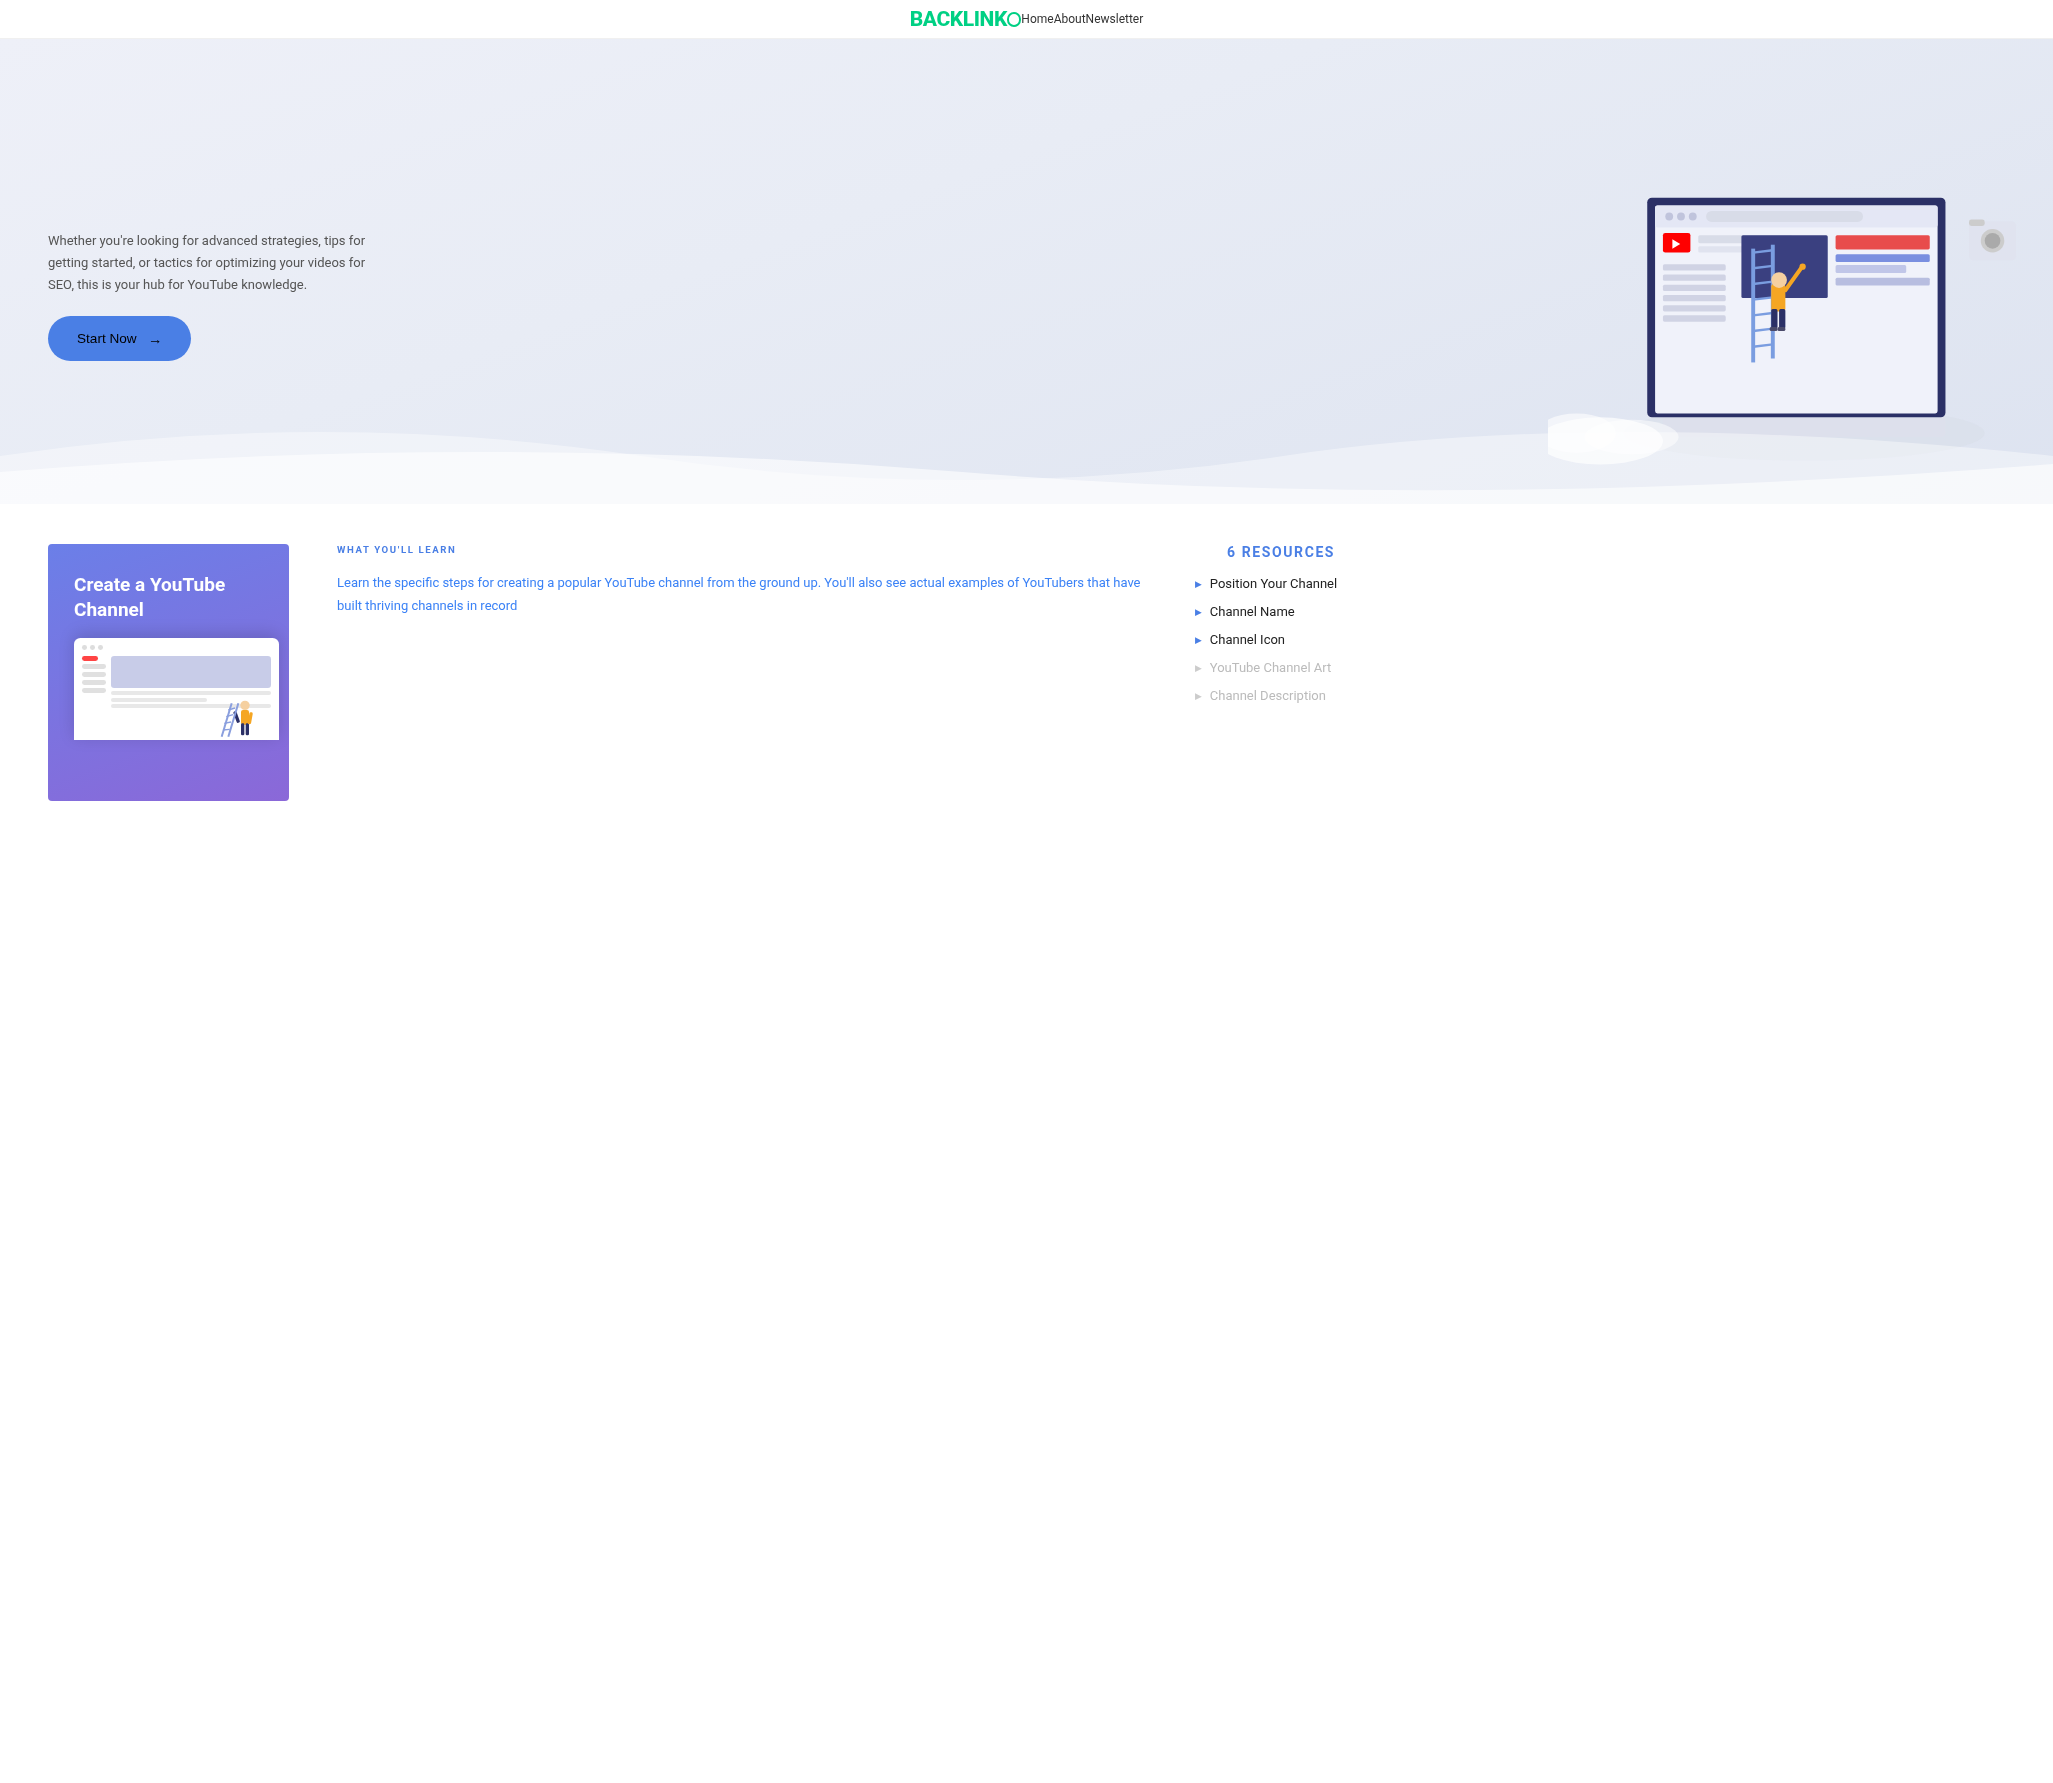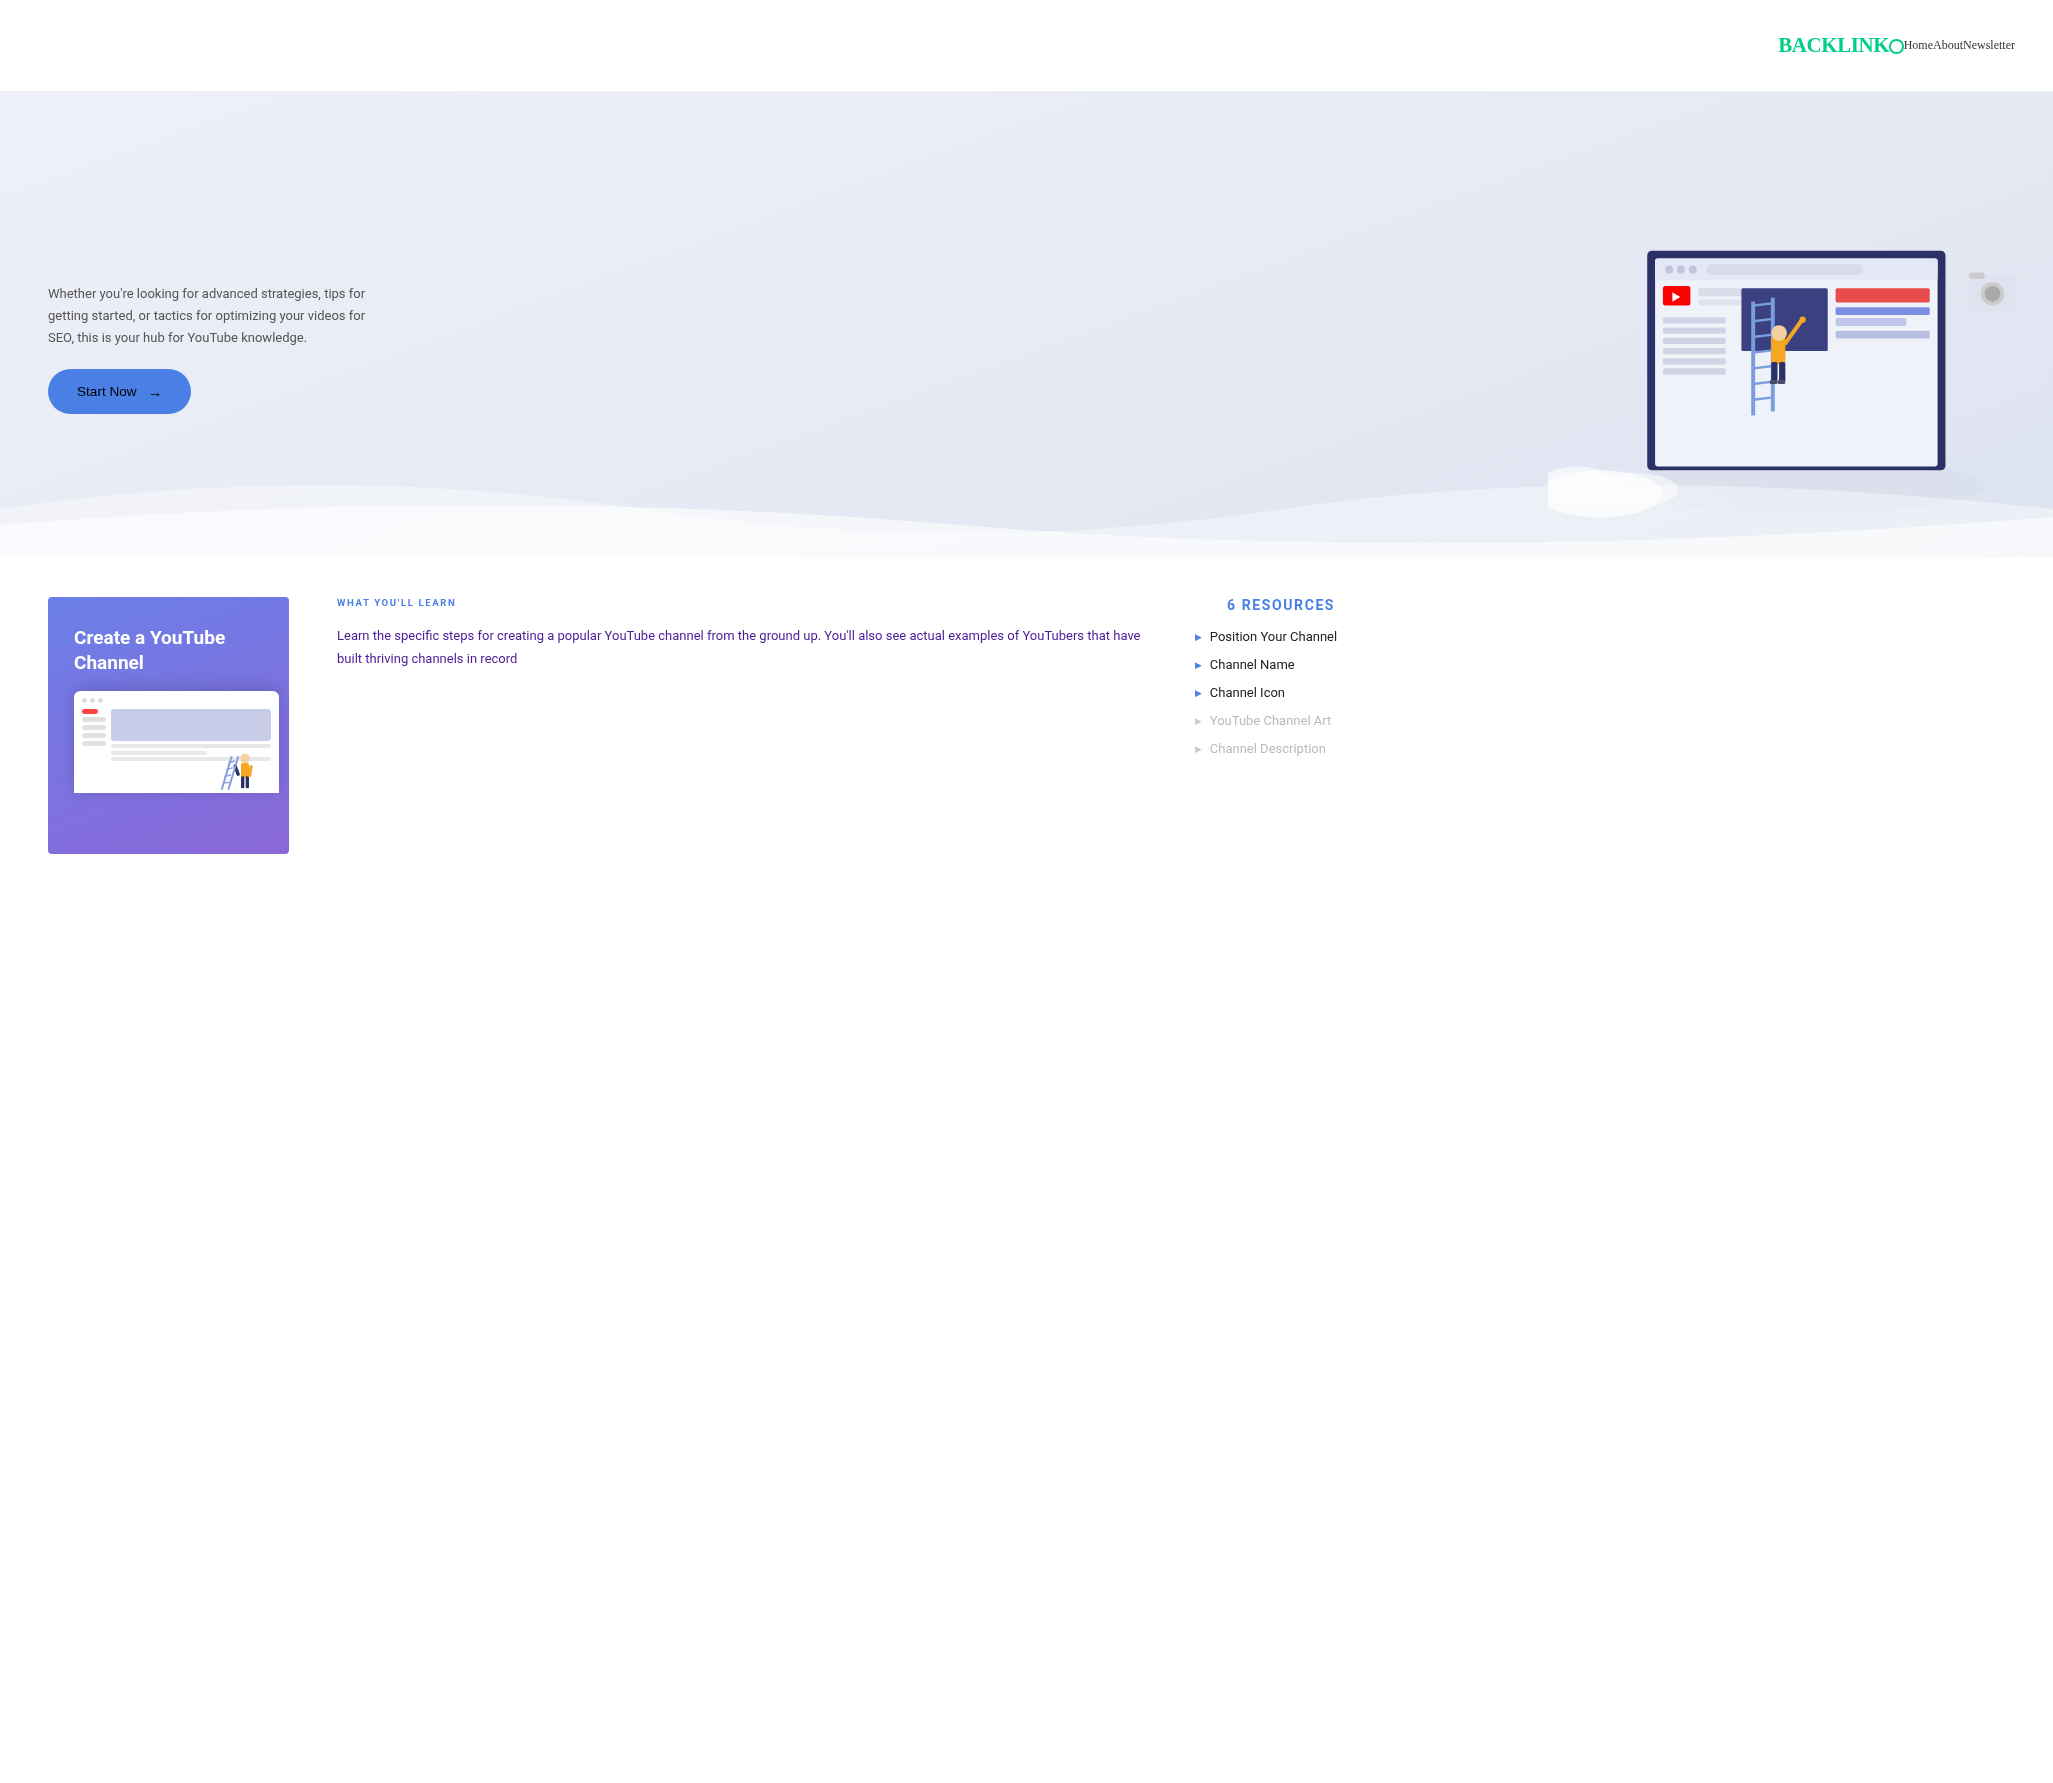--- a/index.html
+++ b/index.html
@@ -2,25 +2,24 @@
 <html style="font-size:13px"><head>
   <meta charset="utf-8">
   <style>
     * { margin: 0; padding: 0; box-sizing: border-box; }
     body { font-family: -apple-system, BlinkMacSystemFont, 'Segoe UI', Roboto, sans-serif; background: #fff; overflow-x: hidden; }
 
     
     nav {
       display: flex;
       align-items: center;
-      justify-content: flex-end;
-      padding: 33px 38px;
+      justify-content: center;
+      padding: 7px 38px;
       background: #fff;
       border-bottom: 0.8px solid #f0f0f0;
-      font-family: Liberation Serif, serif;
     }
     .nav-links { display: flex; align-items: center; }
     .nav-links a {
       text-decoration: none;
       color: #333;
       font-size: 12px;
       font-weight: 400;
     }
 
     
@@ -173,21 +172,21 @@
     .section-label {
       font-size: 9.6px;
       font-weight: 700;
       letter-spacing: 1.6px;
       color: #4a7fe5;
       text-transform: uppercase;
       margin-bottom: 16px;
     }
     .learn-section p {
       font-size: 13px;
-      color: #4c1d95;
+      color: #3b82f6;
       line-height: 1.8;
     }
 
     .resources-section {
       flex: 1;
     }
     .resources-header {
       font-size: 14px;
       font-weight: 700;
       letter-spacing: 1.6px;

